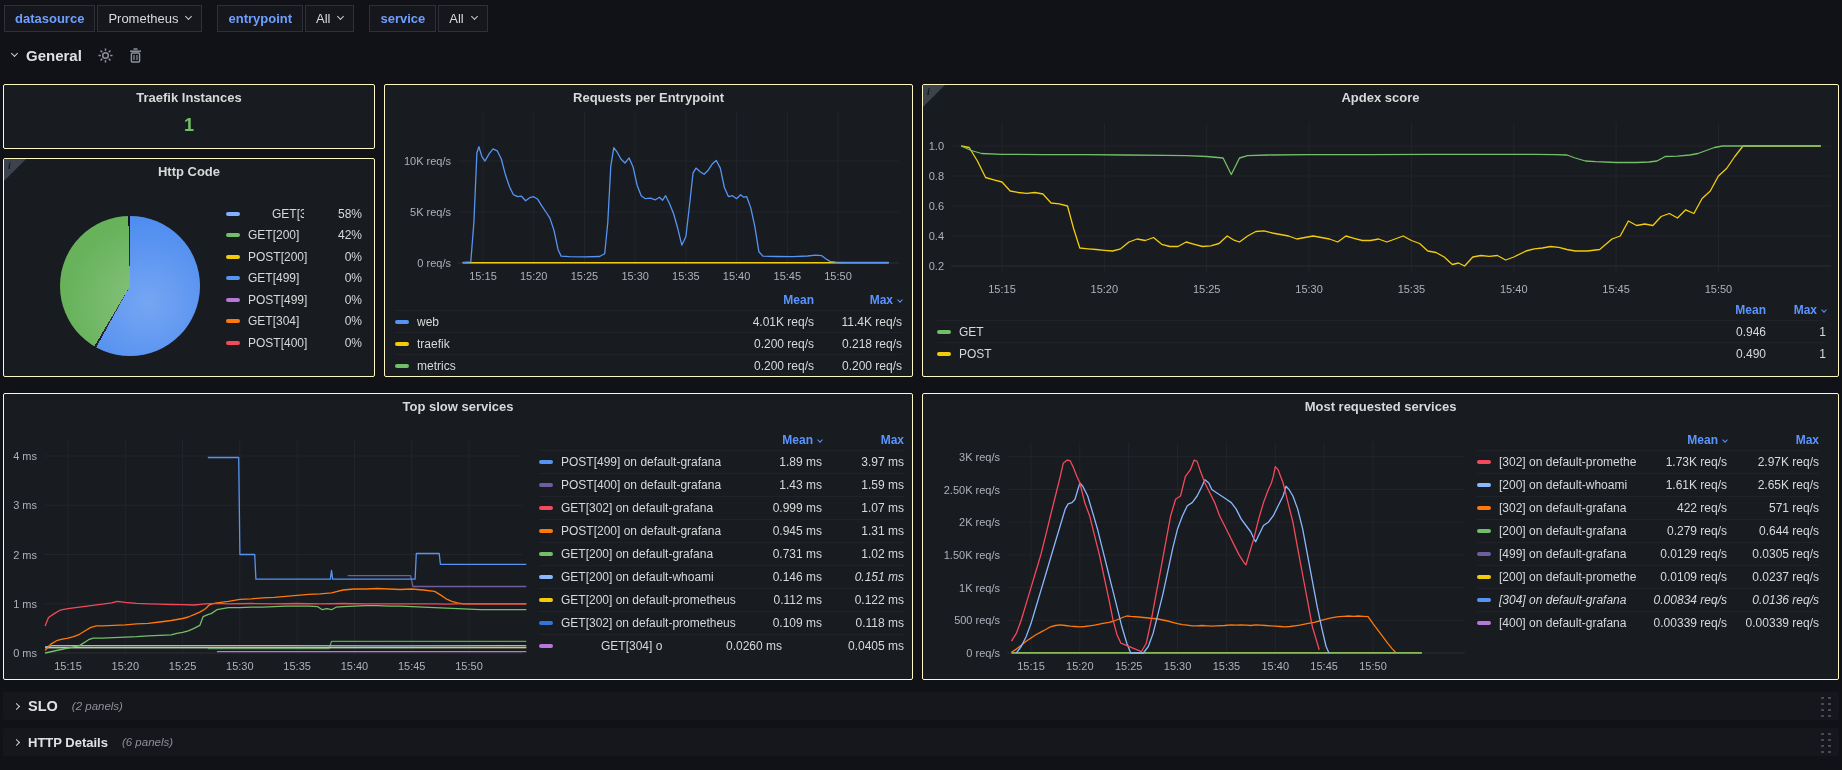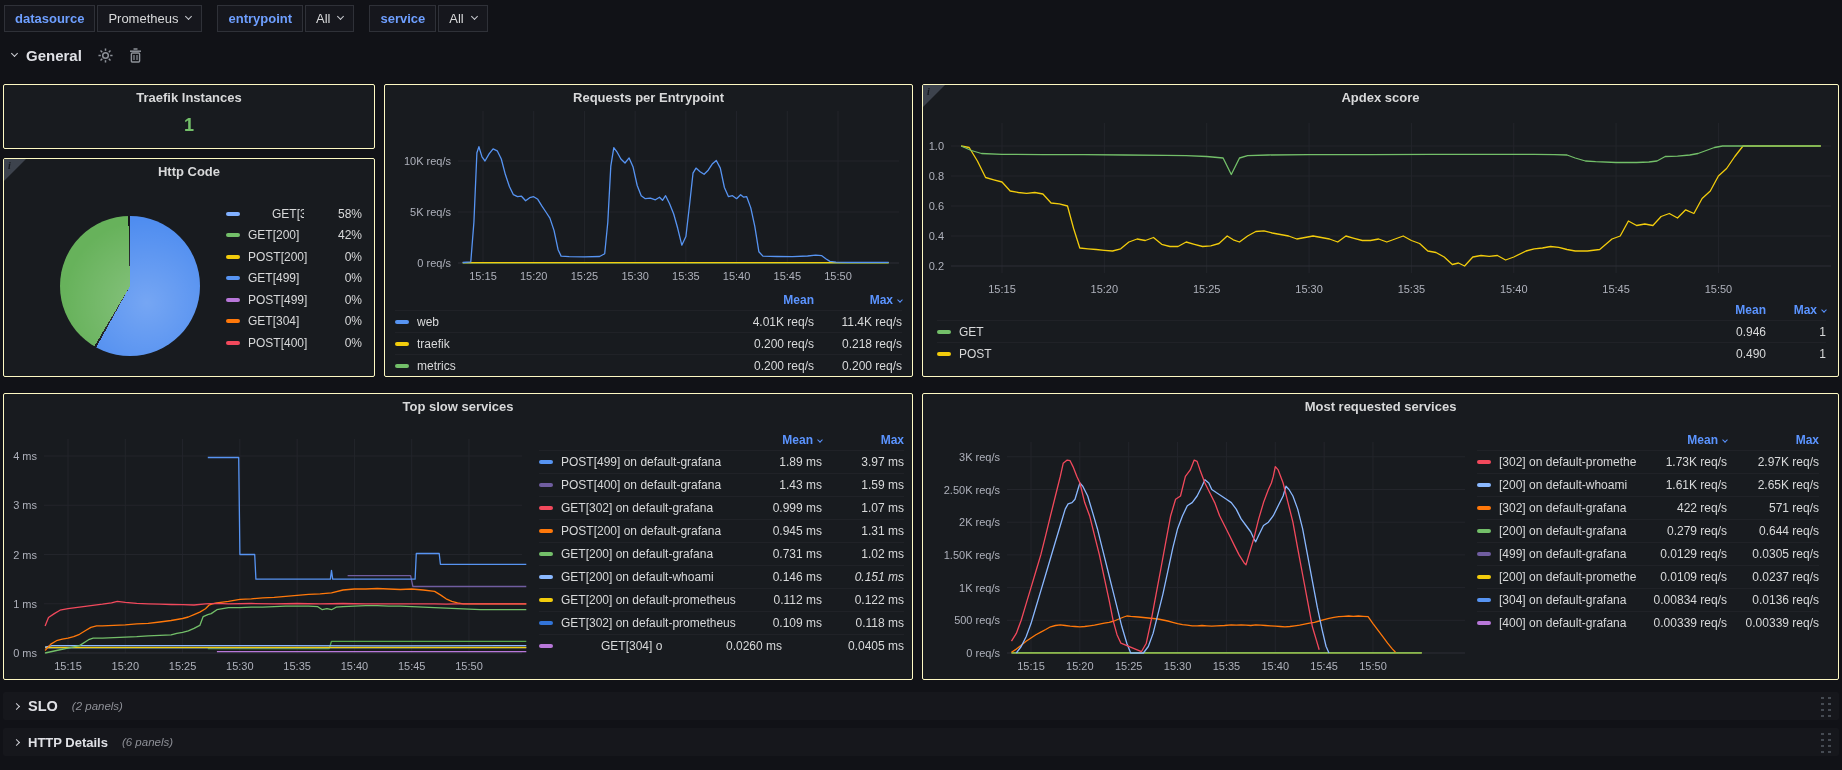--- a/index.html
+++ b/index.html
@@ -482,21 +482,21 @@
           <span class="lg-label">[499] on default-grafana</span>
           <span class="lg-val" style="width: 90px;">0.0129 req/s</span>
           <span class="lg-val" style="width: 92px;">0.0305 req/s</span>
         </div>
         <div class="lg-row" style="height: 23px;">
           <span class="lg-swatch" style="background: rgb(242, 204, 12);"></span>
           <span class="lg-label">[200] on default-prometheus</span>
           <span class="lg-val" style="width: 90px;">0.0109 req/s</span>
           <span class="lg-val" style="width: 92px;">0.0237 req/s</span>
         </div>
-        <div class="lg-row" style="height: 23px;">
+        <div class="lg-row" style="height: 23px; font-style: italic;">
           <span class="lg-swatch" style="background: rgb(87, 148, 242);"></span>
           <span class="lg-label">[304] on default-grafana</span>
           <span class="lg-val" style="width: 90px;">0.00834 req/s</span>
           <span class="lg-val" style="width: 92px;">0.0136 req/s</span>
         </div>
         <div class="lg-row" style="height: 23px;">
           <span class="lg-swatch" style="background: rgb(184, 119, 217);"></span>
           <span class="lg-label">[400] on default-grafana</span>
           <span class="lg-val" style="width: 90px;">0.00339 req/s</span>
           <span class="lg-val" style="width: 92px;">0.00339 req/s</span>

